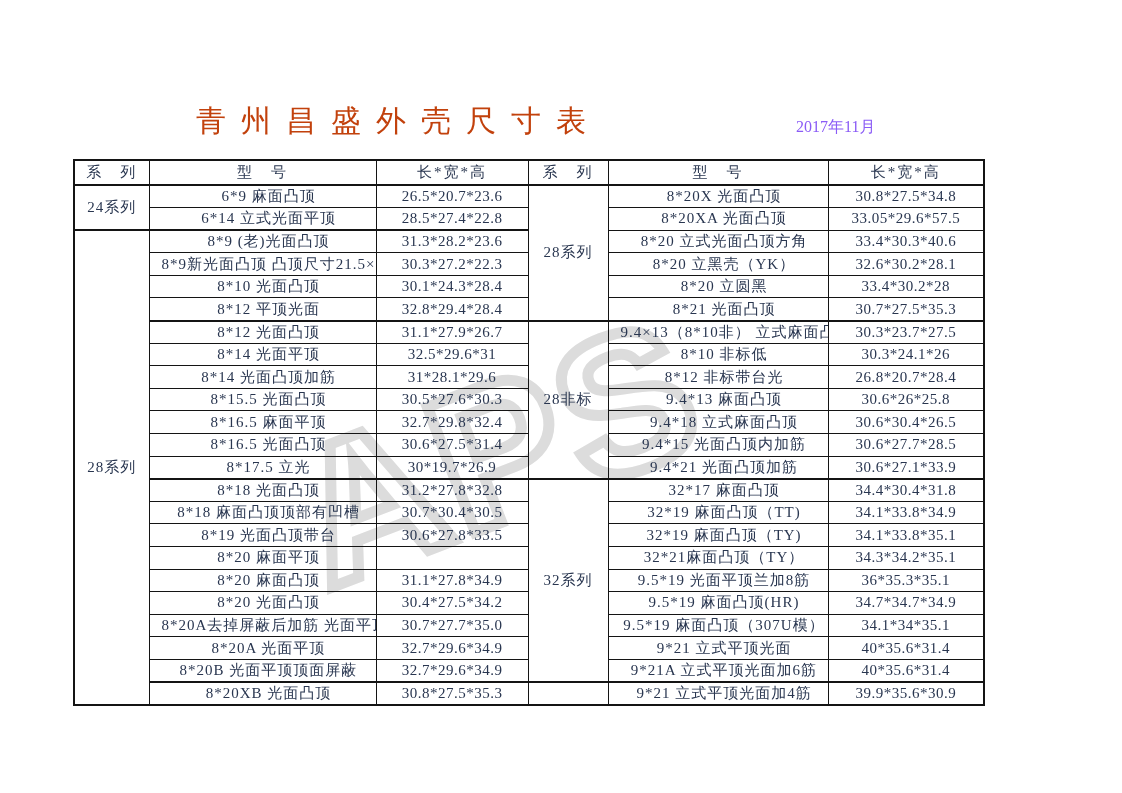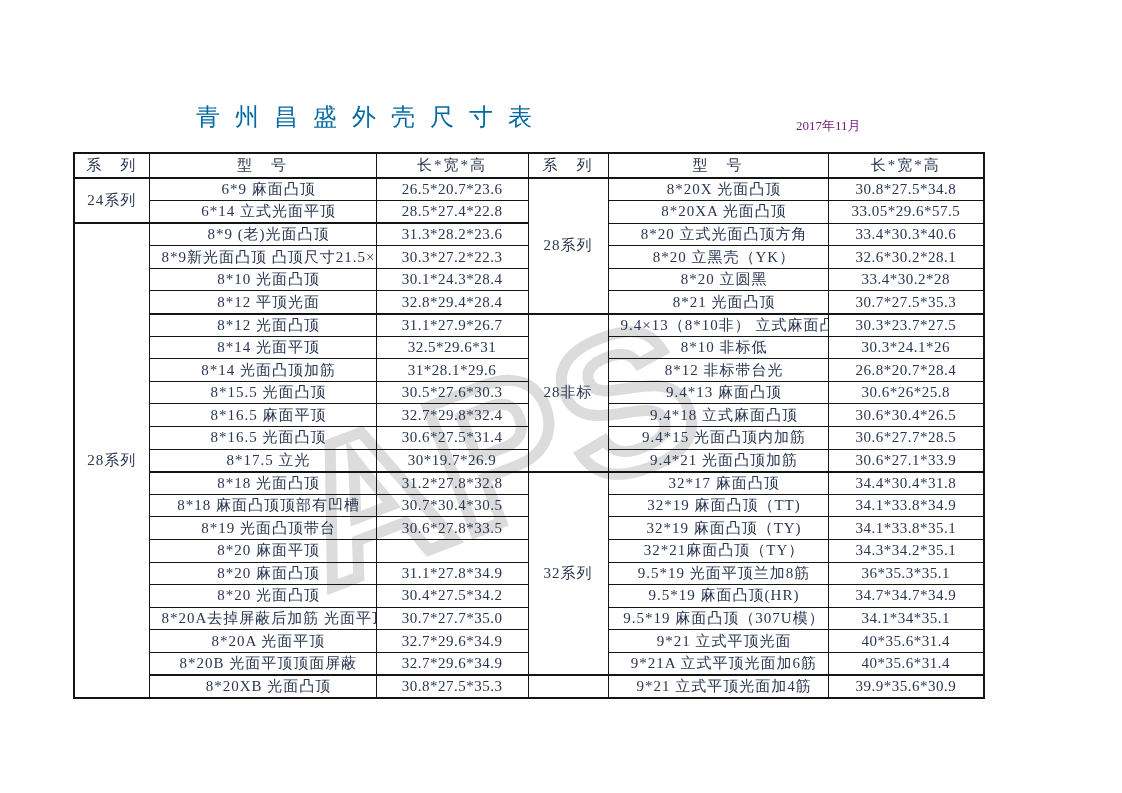--- a/index.html
+++ b/index.html
@@ -5,43 +5,43 @@
   html,body{margin:0;padding:0;}
   body{
     width:1122px;height:793px;
     background:#ffffff;
     position:relative;
     overflow:hidden;
     font-family:"Liberation Serif","DejaVu Serif",serif;
   }
   .page-title{
     position:absolute;left:196px;top:101px;
-    font-size:24px;letter-spacing:15px;
-    color:#0369a1;white-space:nowrap;
+    font-size:30px;letter-spacing:15px;
+    color:#c2410c;white-space:nowrap;
   }
   .doc-date{
     position:absolute;left:796px;top:117px;
-    font-size:13px;color:#701a75;white-space:nowrap;
+    font-size:16px;color:#8b5cf6;white-space:nowrap;
   }
   .watermark{
     position:absolute;left:285px;top:255px;
     width:560px;height:340px;
     transform:rotate(-21deg);
     z-index:0;display:flex;align-items:center;
     pointer-events:none;
   }
   .wm-text{
     font-family:"Liberation Sans","DejaVu Sans",sans-serif;
     font-size:195px;font-weight:bold;line-height:1;
     color:rgba(0,0,0,0);
     -webkit-text-stroke:11px #dcdcdc;
     letter-spacing:4px;
   }
   table.size-table{
-    position:absolute;left:73px;top:152px;z-index:1;
+    position:absolute;left:73px;top:159px;z-index:1;
     width:910px;border-collapse:collapse;table-layout:fixed;
     border:2.5px solid #141414;
   }
   .size-table td,.size-table th{
     border:1.5px solid #141414;
     padding:0;margin:0;
     text-align:center;vertical-align:middle;
     font-size:15px;font-weight:normal;
     color:#293650;
     white-space:nowrap;overflow:hidden;

